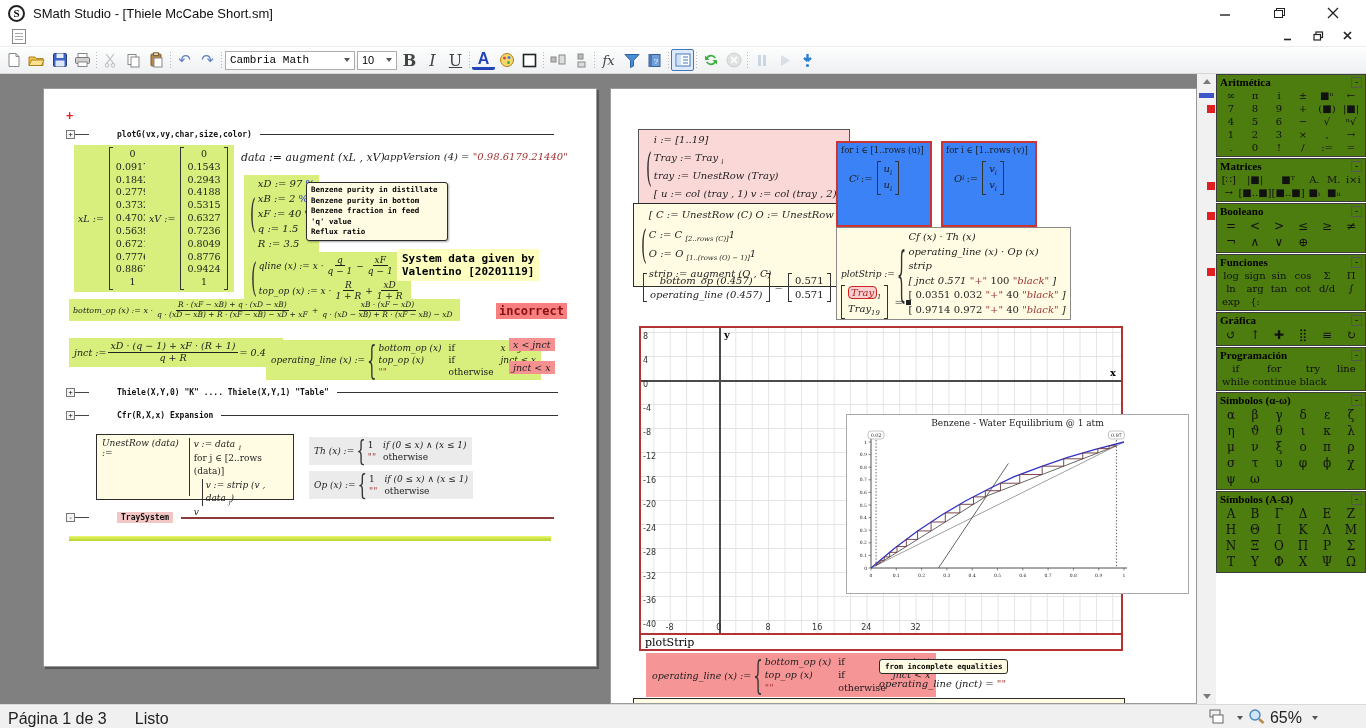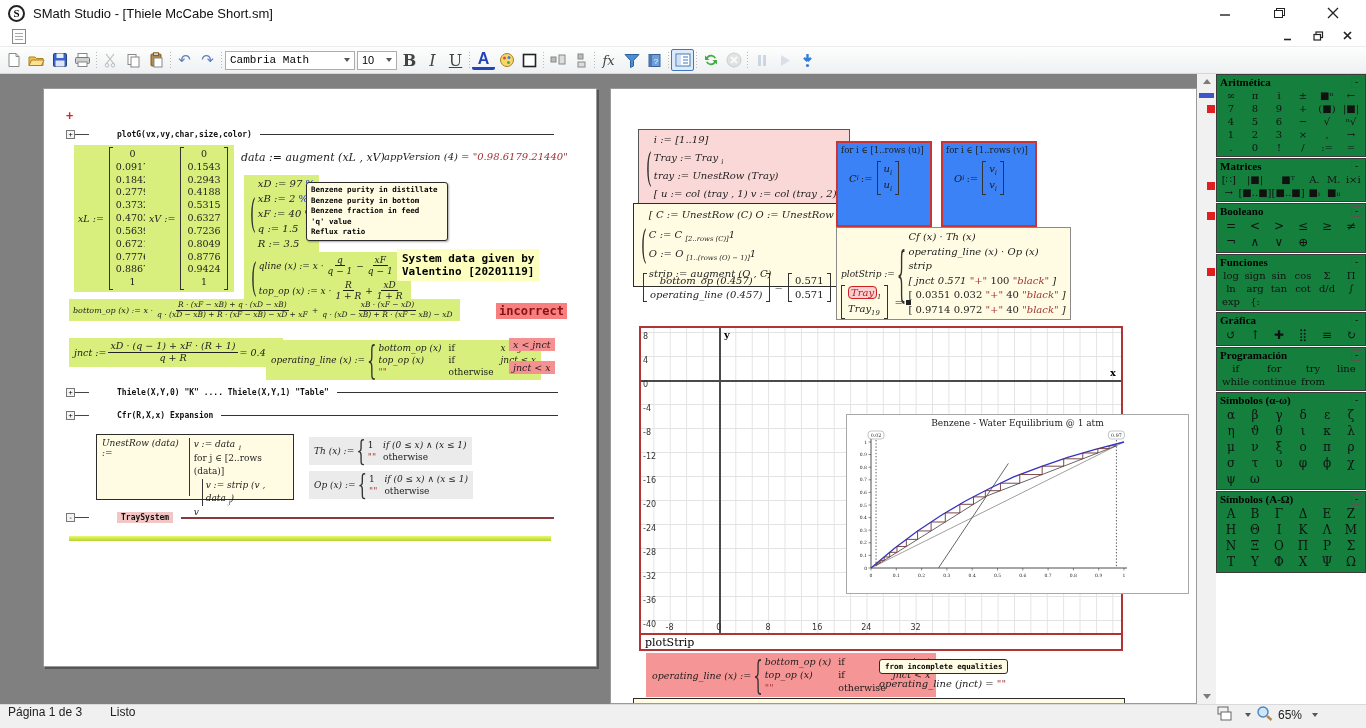--- a/index.html
+++ b/index.html
@@ -31,30 +31,30 @@
 .page-right{left:610px;top:14px;width:587px;height:616px}
 
 .vscroll{position:absolute;left:1197px;top:0;width:19px;height:630px;background:#f1f1f1}
 .sarr{position:absolute;left:0;width:19px;height:15px;display:flex;align-items:center;justify-content:center}
 .tri-up{width:0;height:0;border-left:4px solid transparent;border-right:4px solid transparent;border-bottom:5px solid #7a7a7a}
 .tri-dn{width:0;height:0;border-left:4px solid transparent;border-right:4px solid transparent;border-top:5px solid #7a7a7a}
 .vthumb{position:absolute;left:2px;top:19px;width:15px;height:5px;background:#3c55c8}
 .rmark{position:absolute;left:10px;width:8px;height:8px;background:#e02020}
 
 .sidebar{position:absolute;left:1216px;top:0;width:150px;height:630px;background:#fff;overflow:hidden}
-.sect{border:1px solid #3c3c3c;background:#15803d;margin-bottom:1px}
+.sect{border:1px solid #3c3c3c;background:#4d7c0f;margin-bottom:1px}
 .shead{display:flex;align-items:center;justify-content:space-between;padding:1px 3px 0 3px;font:bold 11px "Liberation Serif",serif}
 .sclose{width:11px;height:11px;border:1px solid #555;display:flex;align-items:center;justify-content:center;font:9px "DejaVu Sans",sans-serif;line-height:1}
 .pgrid{display:grid;padding:1px 2px 2px 2px;font-family:"DejaVu Serif",serif;font-size:12px;text-align:center;color:#111}
 .pgrid span{padding:1px 0;cursor:default}
 .c6{grid-template-columns:repeat(6,1fr)}
 .c4{grid-template-columns:repeat(4,1fr)}
 .small{font-size:10px}
 
-.statusbar{position:absolute;left:0;top:704px;width:1366px;height:24px;background:#f0f0f0;border-top:1px solid #d9d9d9;display:flex;align-items:flex-start;font-size:12px;color:#222;padding:0 8px}
+.statusbar{position:absolute;left:0;top:704px;width:1366px;height:24px;background:#f0f0f0;border-top:1px solid #d9d9d9;display:flex;align-items:flex-end;font-size:16px;color:#222;padding:0 8px}
 .szoom{margin-left:auto;display:flex;align-items:center;gap:5px;padding-right:40px}
 
 .m{font-family:"DejaVu Serif",serif;font-style:italic;color:#1c1c1c}
 .up{font-style:normal}
 .mono{font-family:"DejaVu Sans Mono",monospace;font-weight:bold;font-style:normal}
 .red{color:#a03333}
 .blue{color:#2233cc}
 .grnbg{background:#d8ef7d}
 .greybg{background:#ebebeb}
 .pinkhl{background:#f69192}
@@ -838,21 +838,21 @@
           <span>Programación</span>
           <span class="sclose">-</span>
         </div>
       <div class="pgrid c4">
           <span class="small">if</span>
           <span class="small">for</span>
           <span class="small">try</span>
           <span class="small">line</span>
           <span class="small">while</span>
           <span class="small">continue</span>
-          <span class="small">from</span>
+          <span class="small">black</span>
         </div>
     </div>
     <div class="sect">
       <div class="shead">
           <span>Símbolos (α-ω)</span>
           <span class="sclose">-</span>
         </div>
       <div class="pgrid c6">
           <span>α</span>
           <span>β</span>

